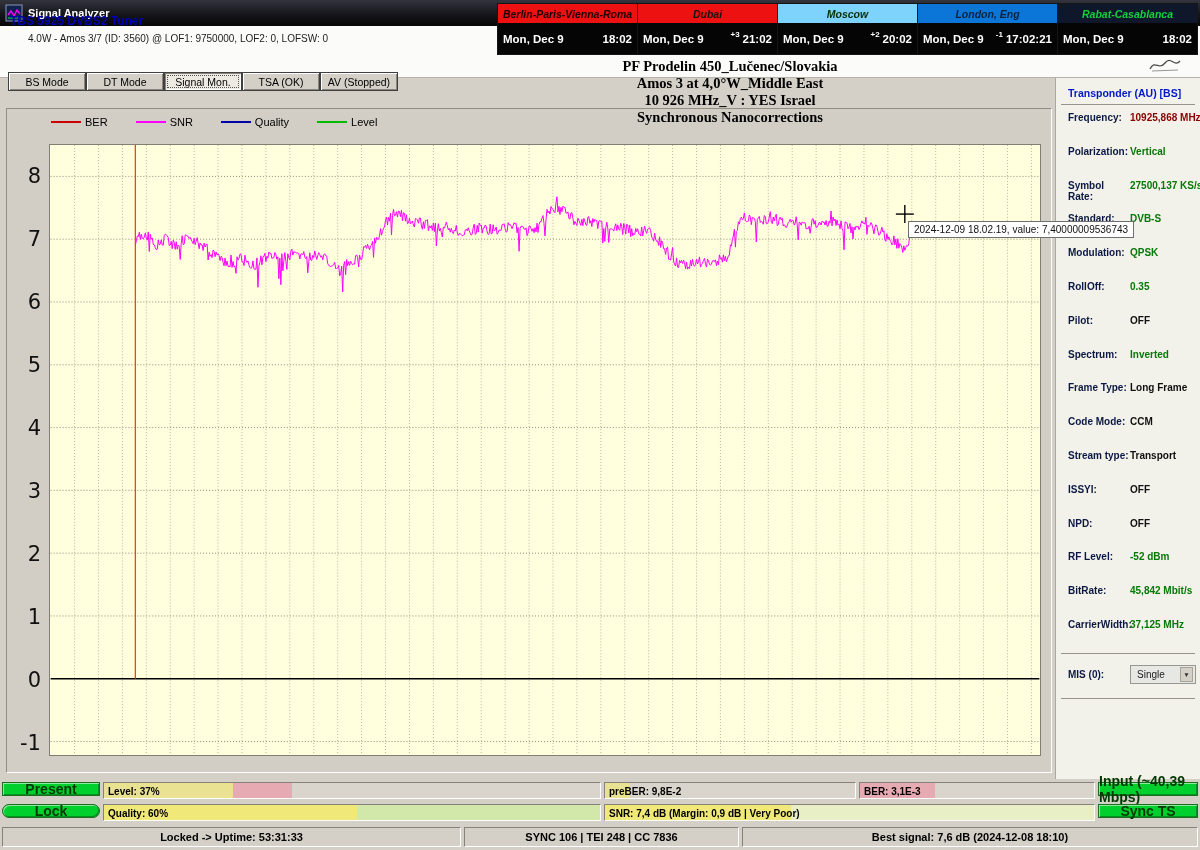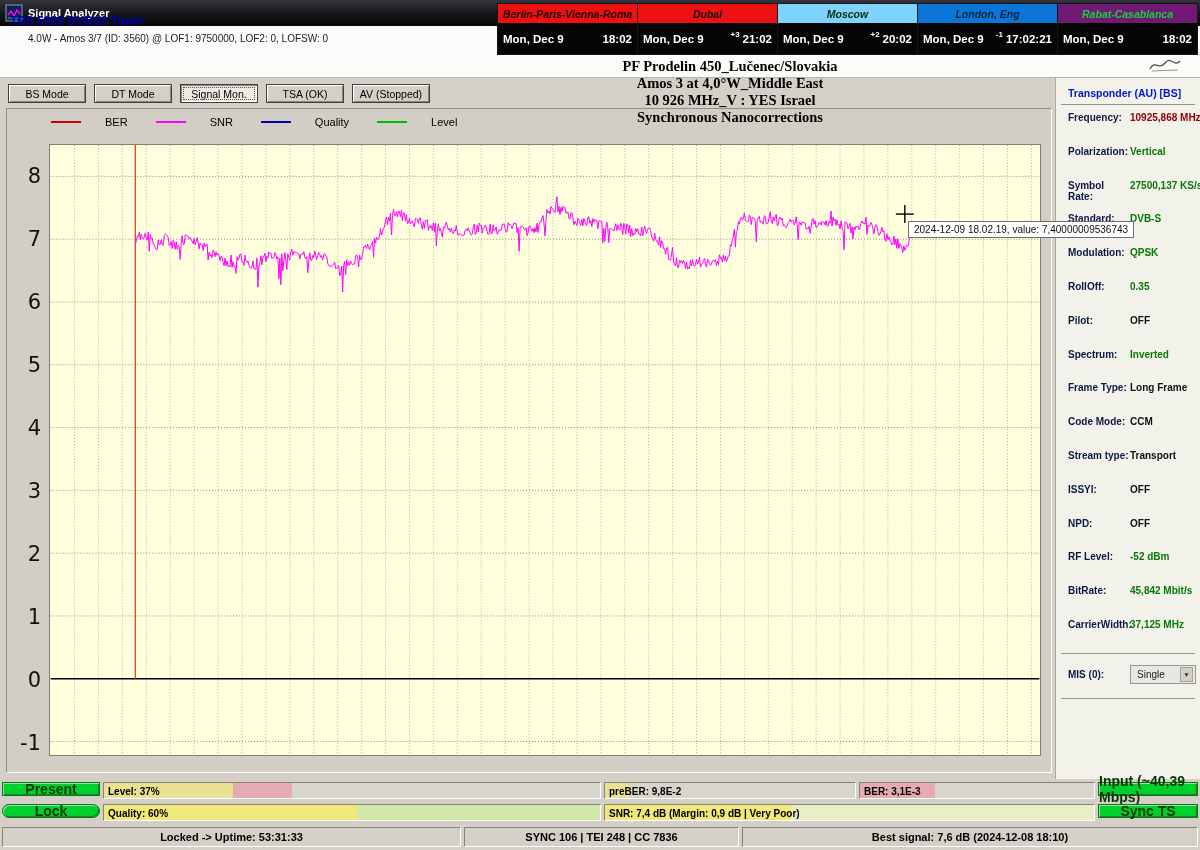--- a/index.html
+++ b/index.html
@@ -30,32 +30,32 @@
     font-size:10.5px; font-weight:bold; font-style:italic; white-space:nowrap; overflow:hidden; }
   .clock-time { flex:1; background:#050505; color:#fff; display:flex; align-items:center;
     justify-content:space-between; padding:0 5px; font-size:11.5px; font-weight:bold; white-space:nowrap; }
   .c-right { display:flex; align-items:center; }
   .c-off { font-size:8px; position:relative; top:-4px; margin-right:3px; }
   
   .site-title { position:absolute; left:510px; top:58px; width:440px; text-align:center;
     font-family:"Liberation Serif", serif; font-weight:bold; font-size:14.5px;
     line-height:17px; color:#000; z-index:2; }
   
-  .tabs { position:absolute; left:8px; top:84px; display:flex; gap:8px; }
+  .tabs { position:absolute; left:8px; top:72px; display:flex; }
   .tabbtn { width:78px; height:19px; background:#d4d0c8; border:1px solid #404040;
     box-shadow:inset 1px 1px 0 #ffffff, inset -1px -1px 0 #8a867e;
     font-family:"Liberation Sans", sans-serif; font-size:10.5px; color:#000; cursor:default; }
   .tabbtn.active { background:#eceae2;
     box-shadow:inset 1px 1px 0 #8a867e, inset -1px -1px 0 #ffffff;
     outline:1px dotted #555; outline-offset:-4px; }
   
   .chartpanel { position:absolute; left:6px; top:108px; width:1046px; height:665px;
     background:#d2cec6; border:1px solid; border-color:#928e86 #ffffff #ffffff #928e86; }
   .legend { position:absolute; left:44px; top:7px; display:flex; gap:28px; align-items:center; }
-  .lg-item { display:flex; align-items:center; gap:24px; }
+  .lg-item { display:flex; align-items:center; gap:4px; }
   .lg-line { display:inline-block; width:30px; height:2px; }
   .lg-label { font-size:11px; color:#000; }
   #ylabels { position:absolute; left:0; top:35px; width:40px; height:612px; }
   .ylab { position:absolute; right:6px; width:34px; text-align:right; font-size:21px;
     line-height:26px; color:#101010; font-family:"DejaVu Sans", sans-serif; }
   #plot-svg { position:absolute; left:42px; top:35px; width:992px; height:612px;
     border:1px solid #7f7f74; background:#ffffde; display:block; }
   .tooltip { position:absolute; left:908px; top:221px; height:17px; line-height:15px;
     padding:0 5px; background:#ffffff; border:1px solid #6f6f6f; font-size:10px;
     color:#111; white-space:nowrap; z-index:9; }
@@ -158,21 +158,21 @@
       <div class="clock-head" style="background: rgb(12, 118, 216); color: rgb(7, 35, 62);">London, Eng</div>
       <div class="clock-time">
         <span>Mon, Dec 9</span>
         <span class="c-right">
             <span class="c-off">-1</span>
             <span>17:02:21</span>
           </span>
       </div>
     </div>
     <div class="clock-col">
-      <div class="clock-head" style="background: #701a75; color: rgb(20, 210, 62);">Rabat-Casablanca</div>
+      <div class="clock-head" style="background: #0f172a; color: rgb(20, 210, 62);">Rabat-Casablanca</div>
       <div class="clock-time">
         <span>Mon, Dec 9</span>
         <span class="c-right">
             <span class="c-off"></span>
             <span>18:02</span>
           </span>
       </div>
     </div>
   </div>
 

